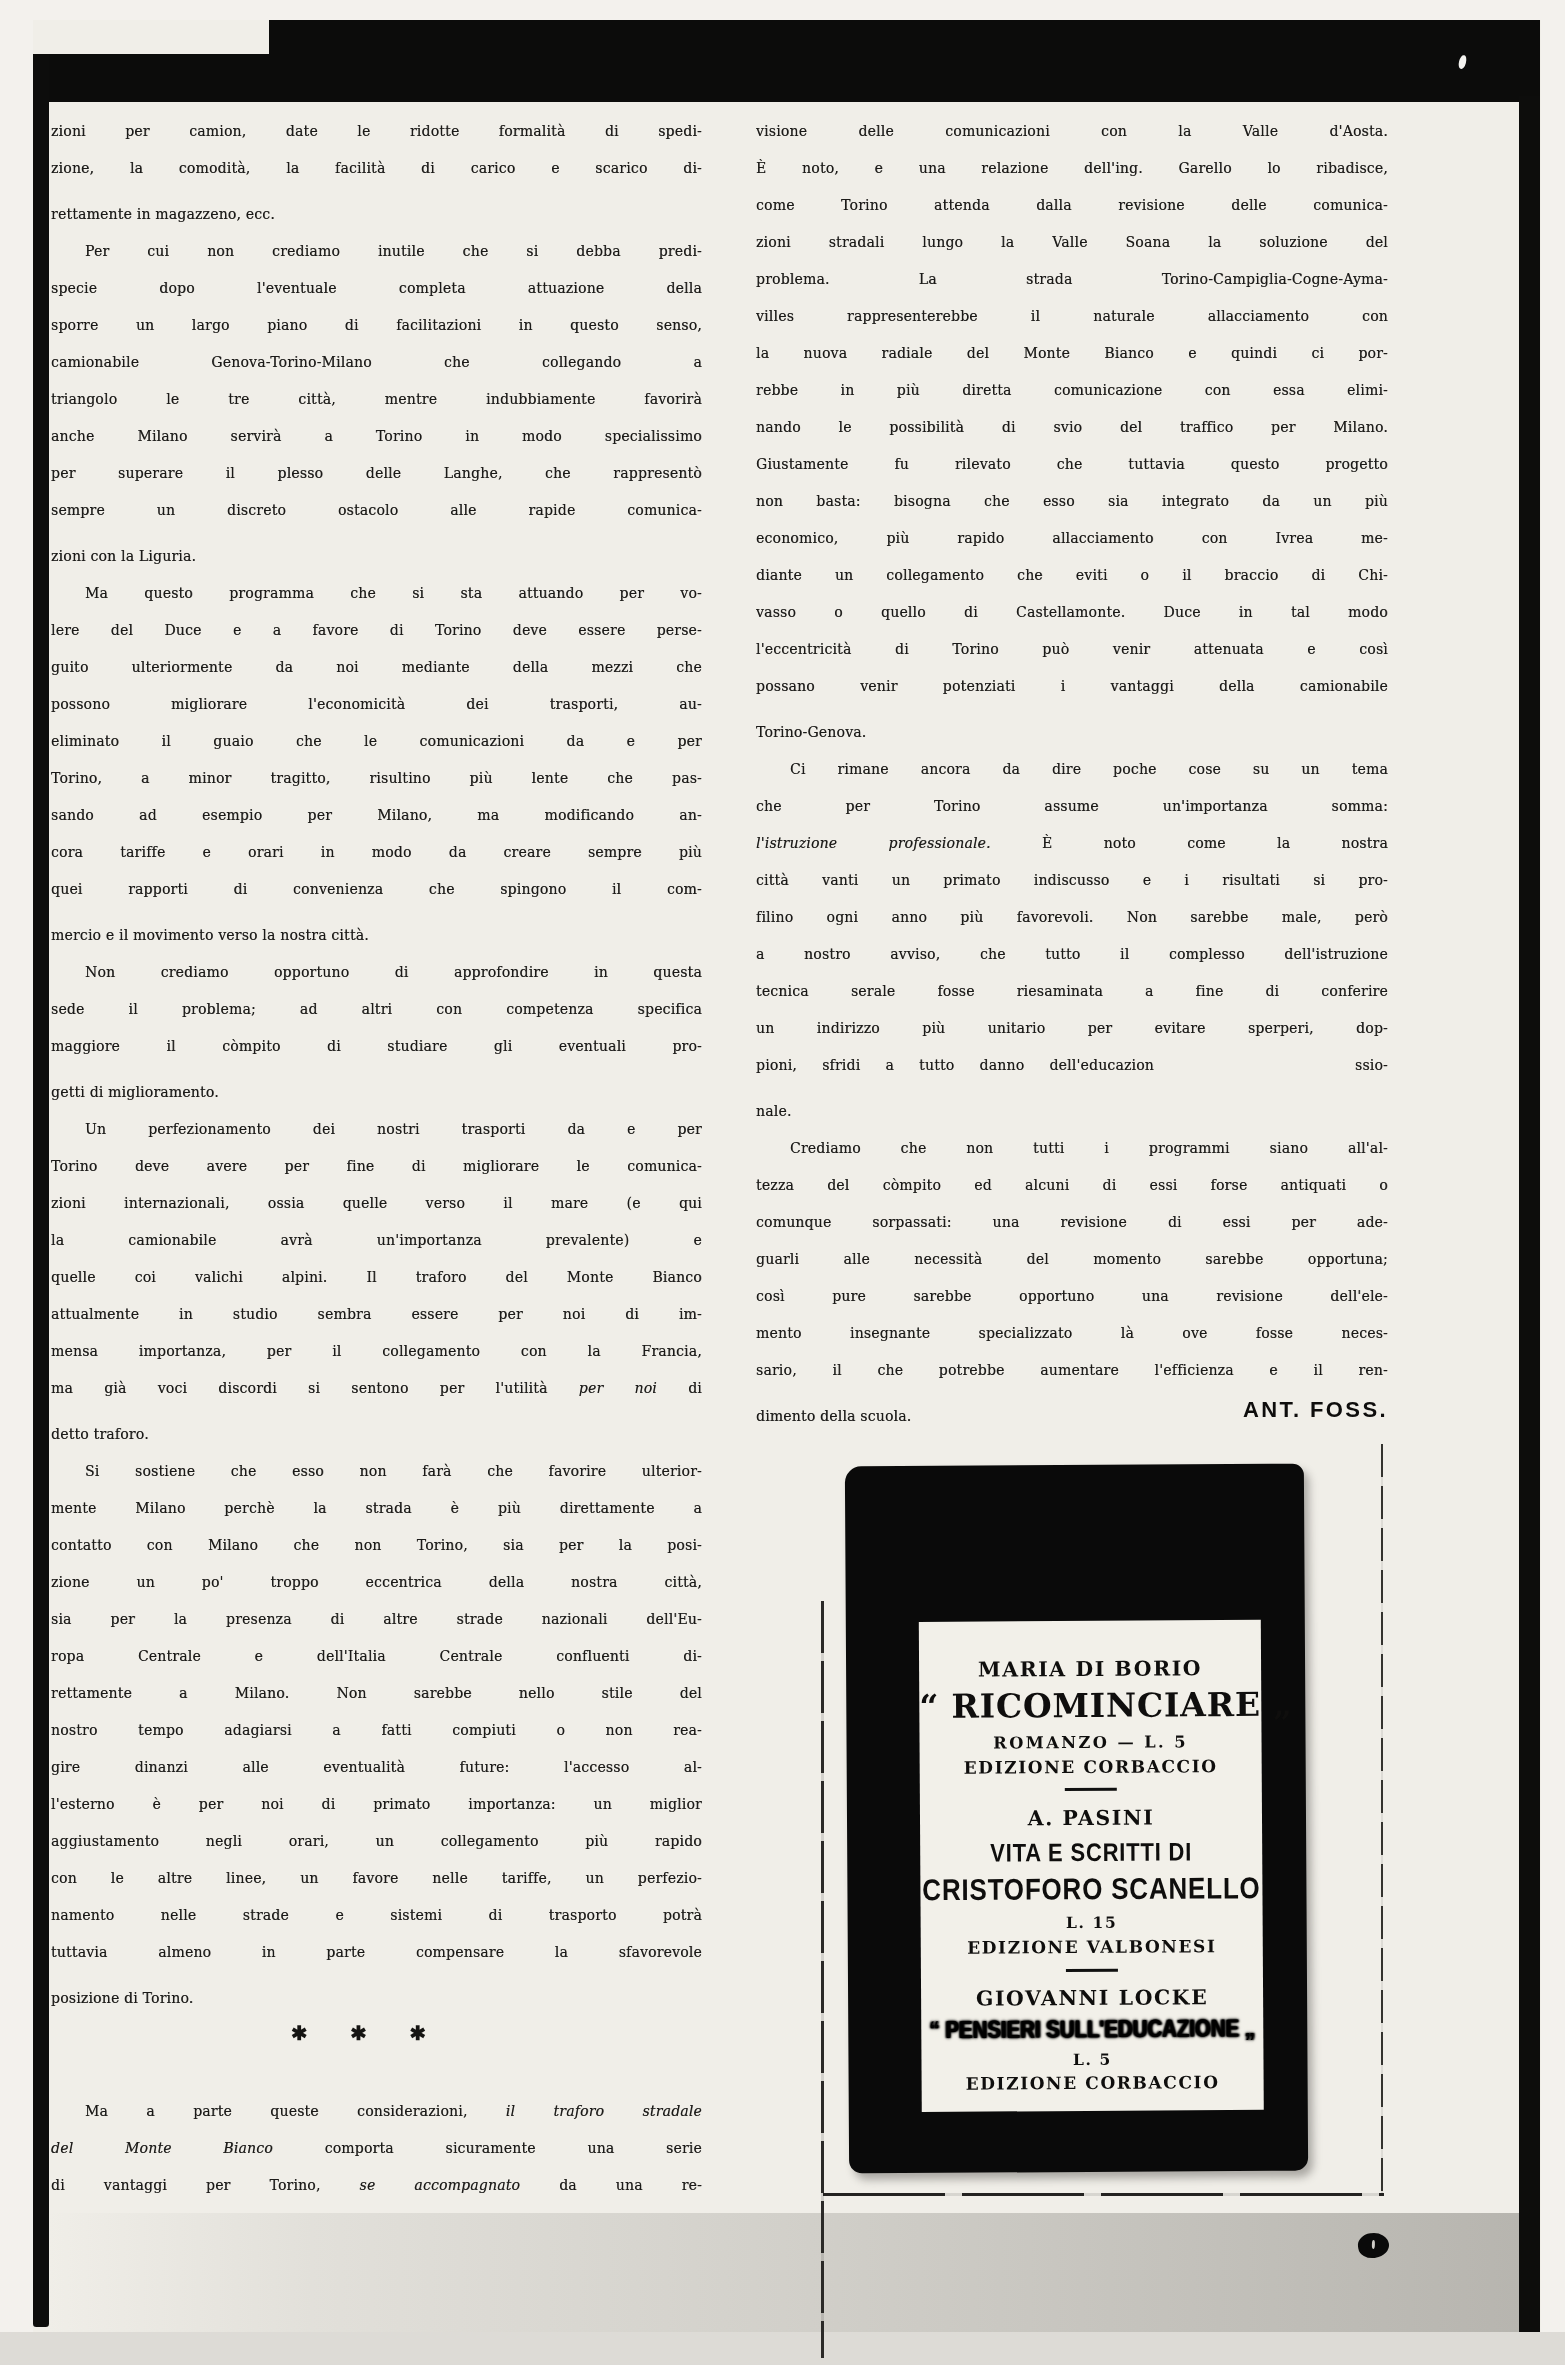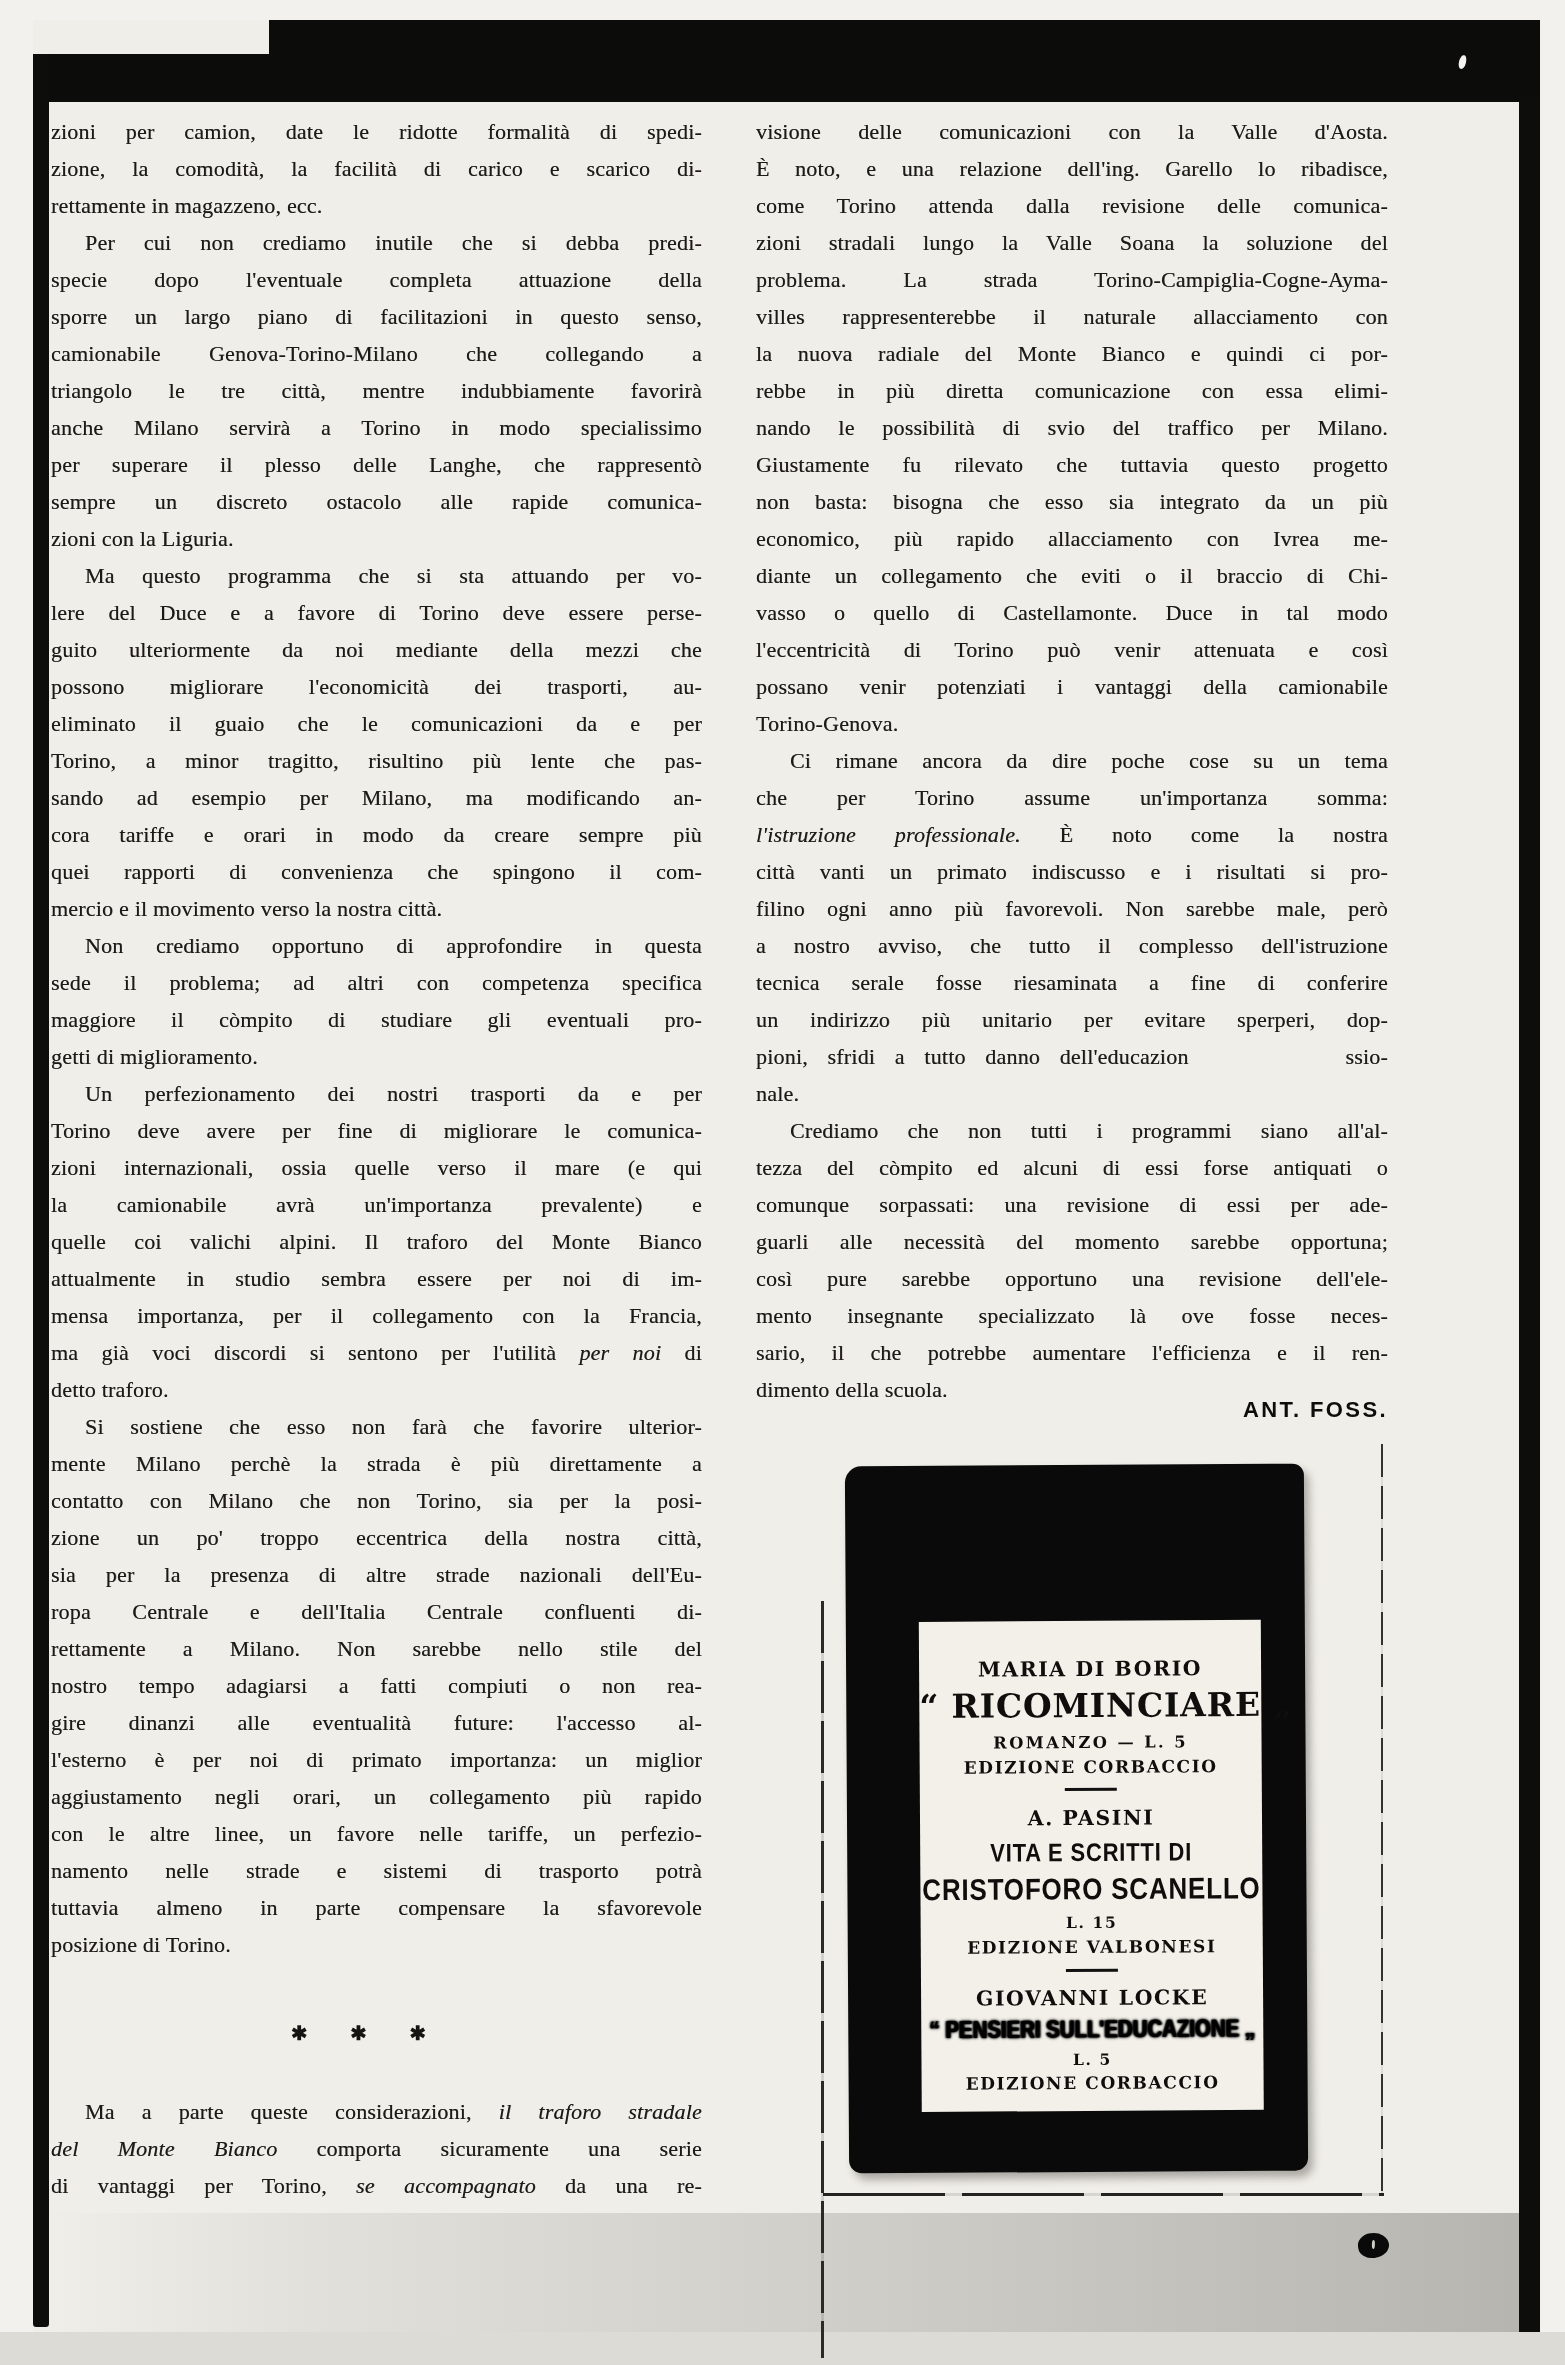--- a/index.html
+++ b/index.html
@@ -12,27 +12,27 @@
   .strip-left{position:absolute;left:33px;top:54px;width:15.5px;height:2273px;background:#0d0d0c;border-radius:0 0 3.3px 3.3px;}
   .strip-right{position:absolute;left:1519px;top:96px;width:21px;height:2236px;background:#0d0d0c;}
   .speck{position:absolute;left:1459px;top:55px;width:6.5px;height:14px;background:#f4f3f0;border-radius:50%;transform:rotate(14deg);}
   .band-bottom{position:absolute;left:47px;top:2213px;width:1472px;height:119px;
       background:linear-gradient(to left,#b7b5af,#d2d0ca 50%,#e2e0da 82%,rgba(226,224,218,0));}
   .band-edge{position:absolute;left:0;top:2332px;width:1565px;height:33px;background:#dddbd6;}
   .ink-blot{position:absolute;left:1358px;top:2233px;width:31px;height:24.5px;background:#0a0a0a;border-radius:46% 54% 50% 50%;transform:rotate(-8deg);}
   .ink-blot i{position:absolute;left:14px;top:7.3px;width:3.3px;height:9px;background:#cfcdc8;border-radius:50%;transform:rotate(10deg);}
 
   
-  .body-col{position:absolute;font-size:22px;letter-spacing:0.2px;
-            text-shadow:0.3px 0.3px 0.4px rgba(20,18,16,.55);font-family:Liberation Serif, serif;}
+  .body-col{position:absolute;font-size:14px;letter-spacing:0.2px;
+            text-shadow:0.3px 0.3px 0.4px rgba(20,18,16,.55);}
   .col-left-1{left:51px;top:113px;width:651px;}
   .col-left-2{left:51px;top:2093px;width:651px;}
   .col-right{left:756px;top:113px;width:632px;}
   .body-col .line{height:37px;line-height:37px;text-align:justify;text-align-last:justify;overflow:hidden;white-space:nowrap;}
-  .body-col .line.short{text-align-last:left;}
+  .body-col .line.short{text-align-last:left;margin-top:9px;}
   .body-col .line.indent{padding-left:34px;}
   .body-col .line i{font-style:italic;}
   .separator{position:absolute;left:245px;top:2022px;width:245px;text-align:center;
              font-size:19.6px;font-weight:bold;letter-spacing:18px;color:#151412;}
   .signature{position:absolute;left:1142px;top:1397px;width:246px;text-align:right;
              font-family:"Liberation Sans", sans-serif;font-weight:bold;font-size:22px;letter-spacing:2.4px;color:#0e0d0c;}
 
   
   .ad-line-left{position:absolute;left:821px;top:1601px;width:3.3px;height:757px;
       background:repeating-linear-gradient(to bottom,#2b2a28 0 52px,rgba(43,42,40,.15) 52px 60px);}

